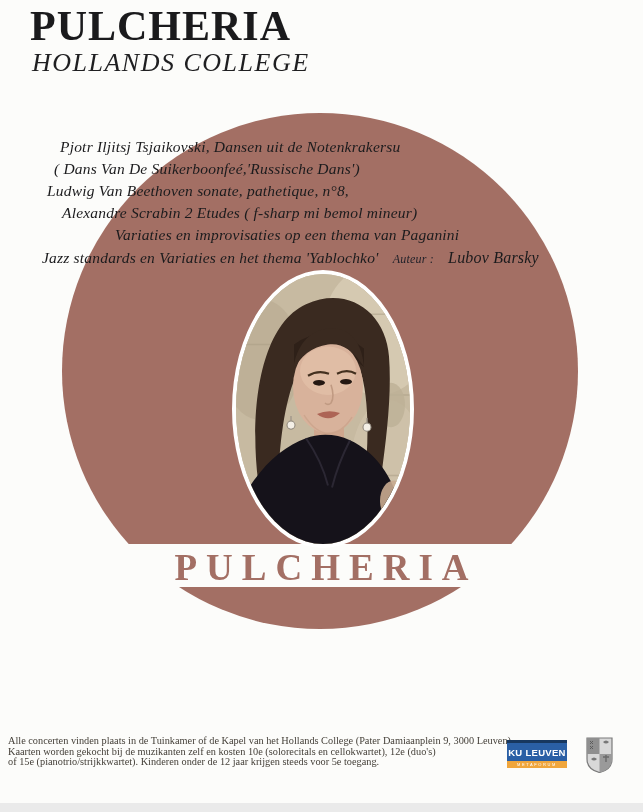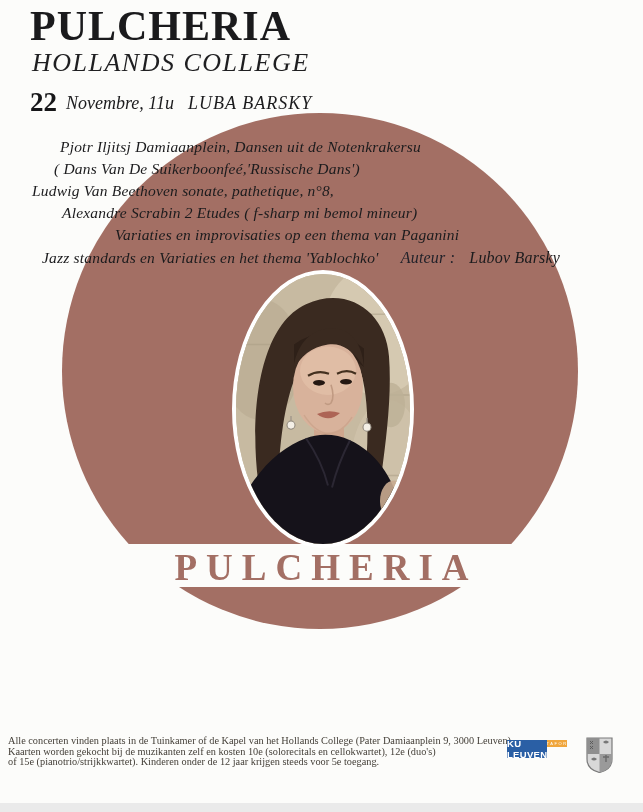--- a/index.html
+++ b/index.html
@@ -26,68 +26,63 @@
     background:#fcfcfa;z-index:2;}
   .band-title{position:absolute;left:0;top:546px;width:643px;text-align:center;
     font-size:37px;font-weight:bold;letter-spacing:9px;padding-left:9px;box-sizing:border-box;
     color:#a36f64;z-index:4;}
   
   .program{position:absolute;left:0;top:0;width:643px;z-index:3;}
   .program .pline{position:absolute;font-size:15.5px;font-style:italic;
     white-space:nowrap;color:#1b1b1d;letter-spacing:0.2px;}
   .pl0{left:60px;top:138px;}
   .pl1{left:54px;top:160px;text-align:right;}
-  .pl2{left:32px;top:182px;}
+  .pl2{left:47px;top:182px;}
   .pl3{left:62px;top:204px;text-align:right;}
   .pl4{left:115px;top:226px;}
   .pl5{left:42px;top:249px;}
-  .author-label{font-size:16px;font-style:italic;margin-left:18px;color:#22222a;}
+  .author-label{font-size:12px;font-style:italic;margin-left:10px;color:#22222a;}
   .author-name{font-size:16px;font-style:italic;margin-left:10px;color:#1b1b1d;}
   
   .portrait{position:absolute;left:232px;top:270px;width:174px;height:270px;
     border:4px solid #ffffff;border-radius:50%;overflow:hidden;z-index:4;
     background:#c7baa1;}
   .portrait svg{display:block;width:100%;height:100%;}
   
   .footer-text{position:absolute;left:8px;top:736px;width:500px;z-index:5;}
   .footer-text .fline{font-size:10.3px;line-height:10.6px;color:#454039;white-space:nowrap;}
   .publisher{position:absolute;left:8px;top:788px;font-size:7.5px;color:#57524b;z-index:5;}
   .kul-logo{position:absolute;left:507px;top:740px;width:60px;height:28px;z-index:5;
-    display:flex;flex-direction:row;font-family:"Liberation Sans",sans-serif;}
+    display:flex;flex-direction:column;font-family:"Liberation Sans",sans-serif;}
   .kul-navy{height:3px;background:#17375f;}
   .kul-blue{height:18px;background:#2a5fa5;color:#ffffff;font-weight:bold;
     font-size:9.5px;display:flex;align-items:center;justify-content:center;
     letter-spacing:0.3px;}
   .kul-orange{height:7px;background:#f0a63c;color:#ffffff;font-size:4px;
     letter-spacing:1.6px;display:flex;align-items:center;justify-content:center;
     overflow:hidden;}
   .shield{position:absolute;left:586px;top:737px;z-index:5;}
   .scan-edge{position:absolute;left:0;top:803px;width:643px;height:9px;
     background:#eaeaea;z-index:0;}
 </style>
 </head>
 <body>
 
 <div class="poster">
 
   <div class="title">PULCHERIA</div>
   <div class="subtitle">HOLLANDS COLLEGE</div>
 
-  <div class="date-line">
-    <span class="date-day">22</span>
-    <span class="date-rest">Novembre, 11u</span>
-    <span class="date-artist">LUBA BARSKY</span>
-  </div>
 
   <div class="big-circle"></div>
   <div class="white-band"></div>
   <div class="band-title">PULCHERIA</div>
 
   <div class="program">
-    <div class="pline pl0">Pjotr Iljitsj Damiaanplein, Dansen uit de Notenkrakersu</div>
+    <div class="pline pl0">Pjotr Iljitsj Tsjaikovski, Dansen uit de Notenkrakersu</div>
     <div class="pline pl1">( Dans Van De Suikerboonfeé,'Russische Dans')</div>
     <div class="pline pl2">Ludwig Van Beethoven sonate, pathetique, n°8,</div>
     <div class="pline pl3">Alexandre Scrabin 2 Etudes ( f-sharp mi bemol mineur)</div>
     <div class="pline pl4">Variaties en improvisaties op een thema van Paganini</div>
     <div class="pline pl5">
       <span>Jazz standards en Variaties en het thema 'Yablochko'</span>
       <span class="author-label">Auteur :</span>
       <span class="author-name">Lubov Barsky</span>
     </div>
   </div>

